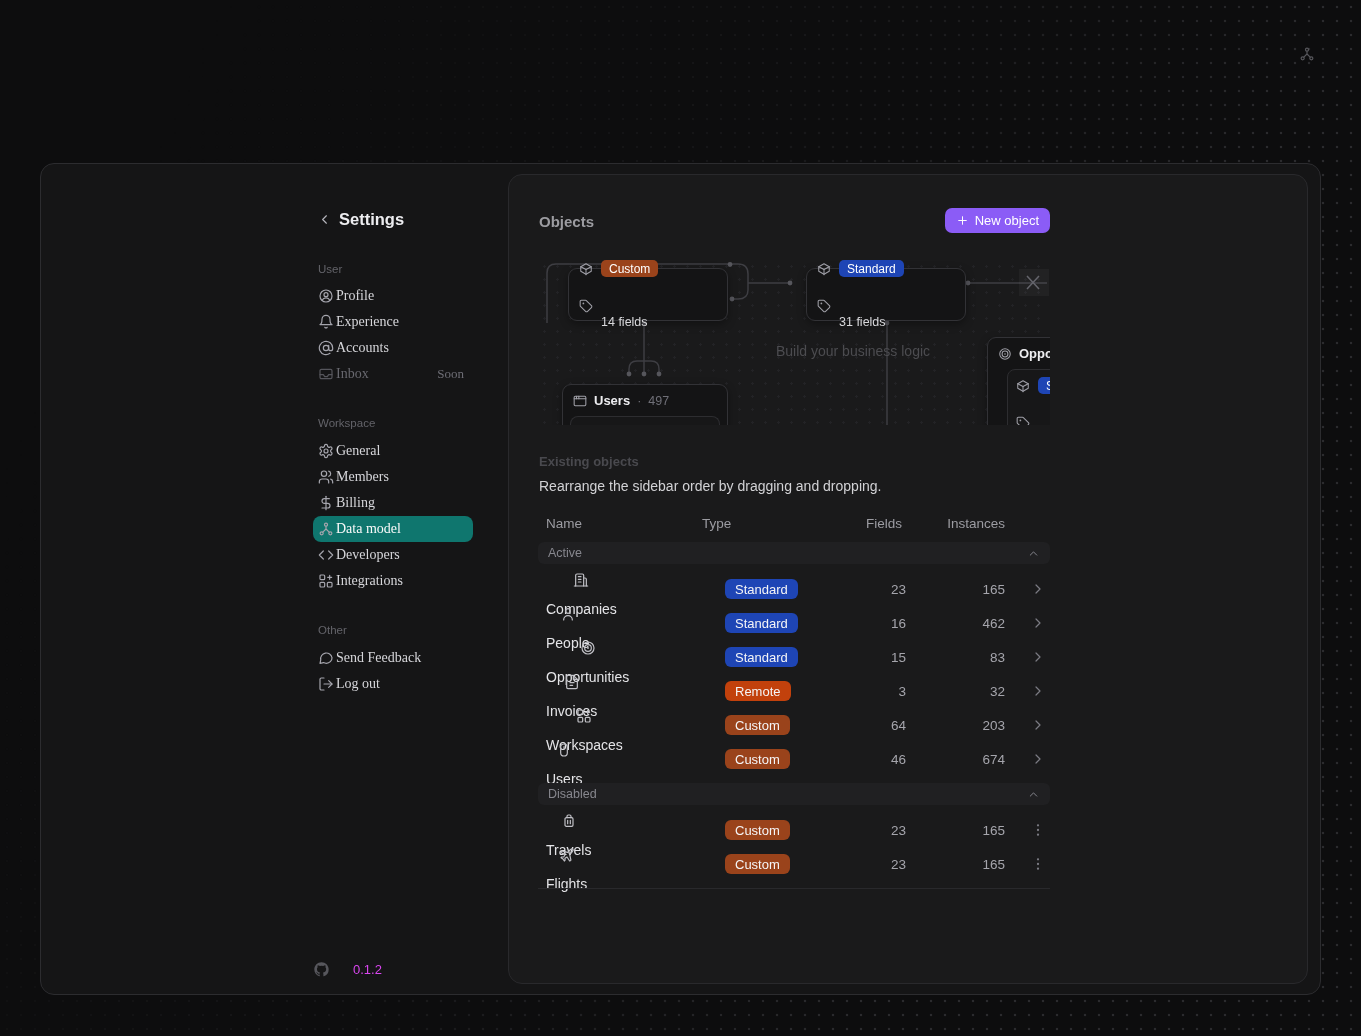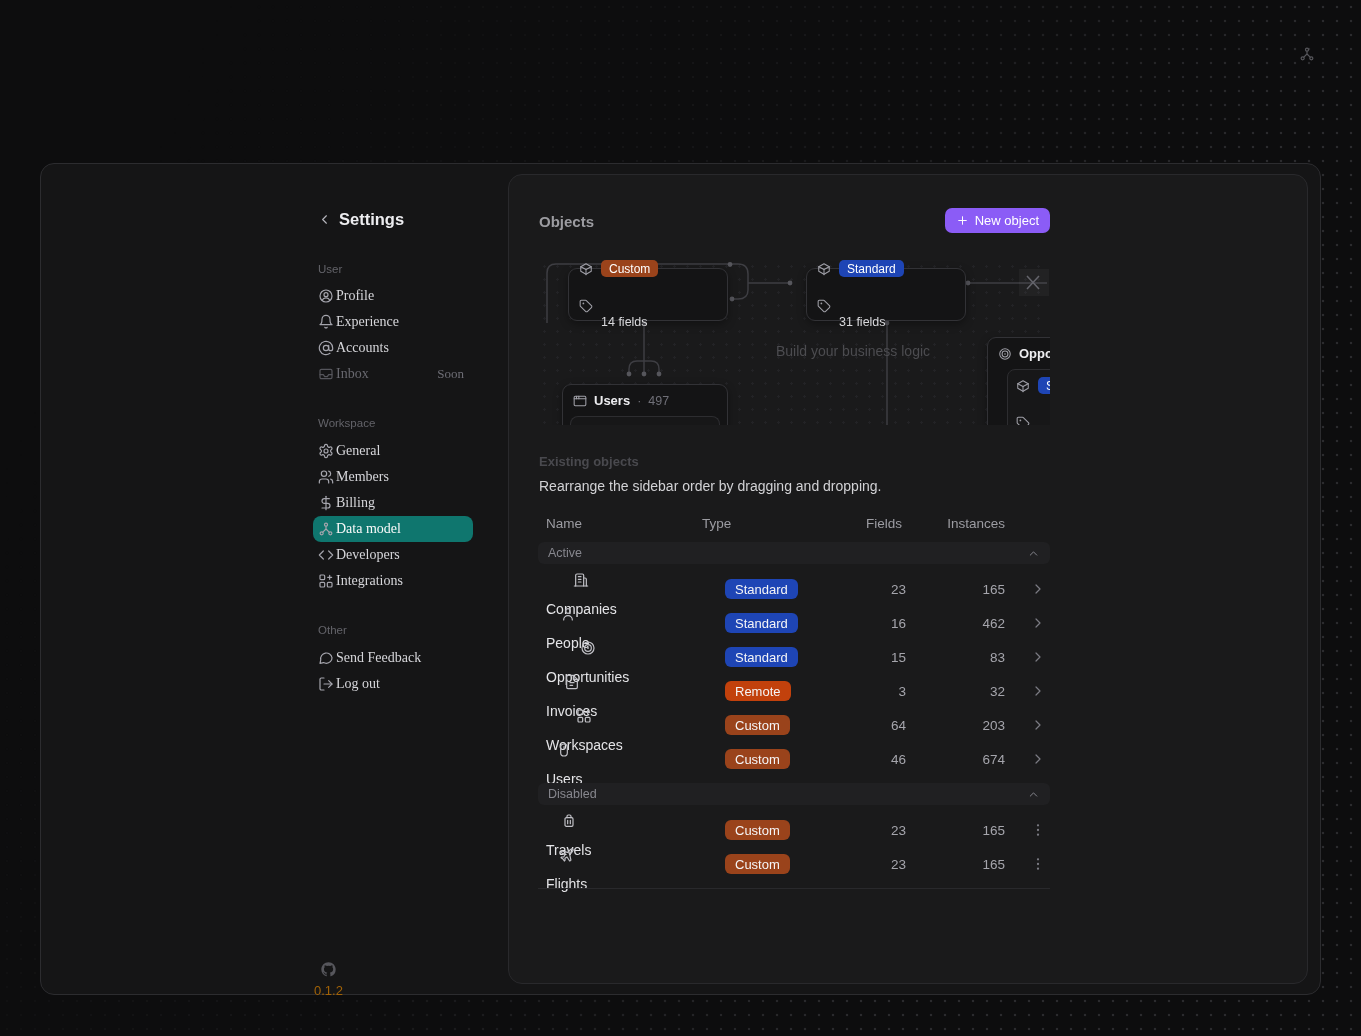--- a/index.html
+++ b/index.html
@@ -41,21 +41,21 @@
     display:flex; align-items:center; height:26px; padding:0 9px 0 5px;
     border-radius:8px; gap:2px; cursor:pointer;font-family:Liberation Serif, serif;
   }
   .nav-item .icon{ color:#a5a5ad; }
   .n-label{ font-size:14px; color:#d6d6da; }
   .nav-item.active{ background:#0f766e; }
   .nav-item.active .n-label{ color:#fafafa; }
   .nav-item.dimmed .icon{ color:#55555b; }
   .nav-item.dimmed .n-label{ color:#68686f; }
   .n-soon{ margin-left:auto; font-size:13px; color:#6e6e76; }
-  .version{ position:absolute; left:273px; top:798px; display:flex; align-items:center; gap:6px; color:#a16207; font-size:13px;flex-direction:column; }
+  .version{ position:absolute; left:273px; top:798px; display:flex; align-items:center; gap:24px; color:#d946ef; font-size:13px; }
   .version .icon{ width:15px; height:15px; color:#56565c; }
   
   .panel{
     position:absolute; left:467px; top:10px; width:800px; height:810px;
     background:#1a1a1b; border:1px solid #29292c; border-radius:14px; overflow:hidden;
   }
   .panel-content{ position:absolute; left:29px; top:0; width:512px; height:100%; }
   .objects-title{ position:absolute; top:38px; left:1px; font-size:15px; font-weight:700; color:#9c9ca1; }
   .new-btn{
     position:absolute; top:33px; right:0; height:25px;

